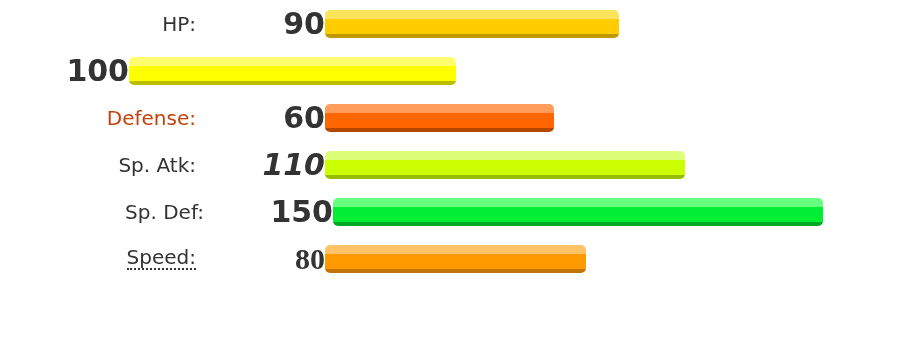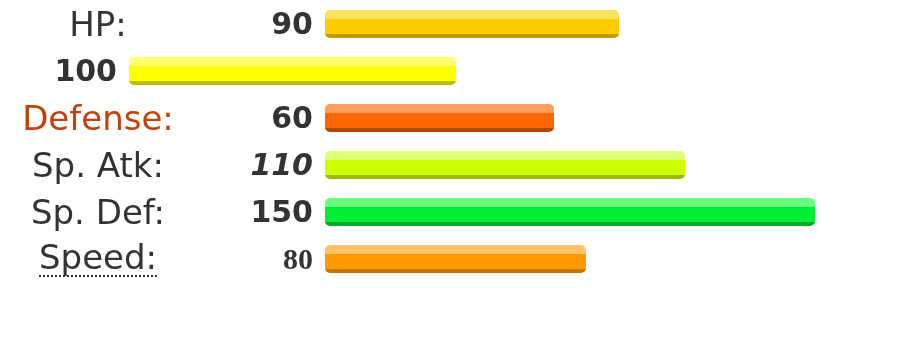--- a/index.html
+++ b/index.html
@@ -24,22 +24,22 @@
 
   .stat-row {
     position: relative;
     height: 47px;
     display: flex;
     align-items: center;
   }
 
   .stat-label {
     width: 196px;
-    text-align: center;
-    font-size: 34px;
+    text-align: right;
+    font-size: 20px;
     font-weight: 400;
     color: #333333;
     line-height: 1;
     white-space: nowrap;
     letter-spacing: 0px;
   }
 
   .stat-label .lbl-text {
     display: inline-block;
   }
@@ -48,21 +48,21 @@
     padding-bottom: 1px;
   }
 
   .stat-value {
     width: 129px;
     text-align: right;
     font-size: 30px;
     font-weight: 700;
     color: #333333;
     line-height: 1;
-    padding-right: 12px;
+    padding-right: 0;
     box-sizing: border-box;
     white-space: nowrap;
   }
 
   .bar-track {
     position: relative;
     flex: 1 1 auto;
     height: 28px;
   }
 
@@ -144,21 +144,21 @@
     <div class="bar-track">
       <div class="bar" style="width: 360px;">
         <div class="bar-gloss" style="background: rgb(221, 255, 119);"></div>
         <div class="bar-body" style="background: rgb(204, 255, 0);"></div>
         <div class="bar-shade" style="background: rgb(153, 187, 0);"></div>
       </div>
     </div>
   </div>
 
   <div class="stat-row">
-    <div class="stat-label" style="color: rgb(51, 51, 51);"><span class="lbl-text">Sp. Def:</span></div>
+    <div class="stat-label" style="color: rgb(51, 51, 51); padding-left: 8px;"><span class="lbl-text">Sp. Def:</span></div>
     <div class="stat-value" style="color: rgb(51, 51, 51);">150</div>
     <div class="bar-track">
       <div class="bar" style="width: 490px;">
         <div class="bar-gloss" style="background: rgb(102, 255, 128);"></div>
         <div class="bar-body" style="background: rgb(0, 238, 51);"></div>
         <div class="bar-shade" style="background: rgb(0, 168, 35);"></div>
       </div>
     </div>
   </div>
 

